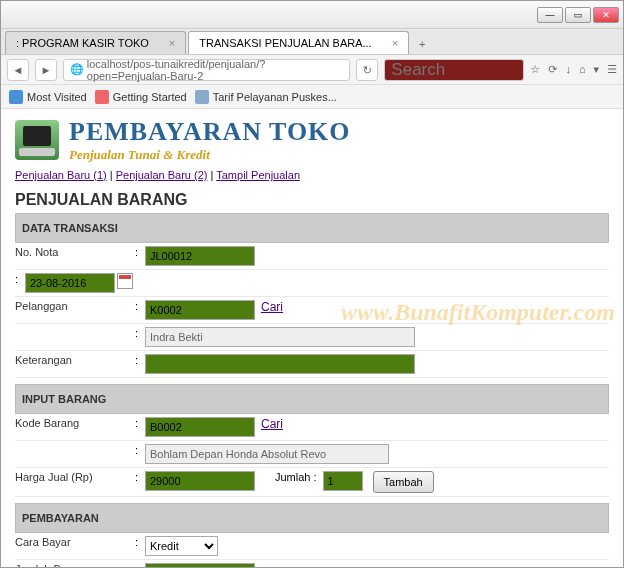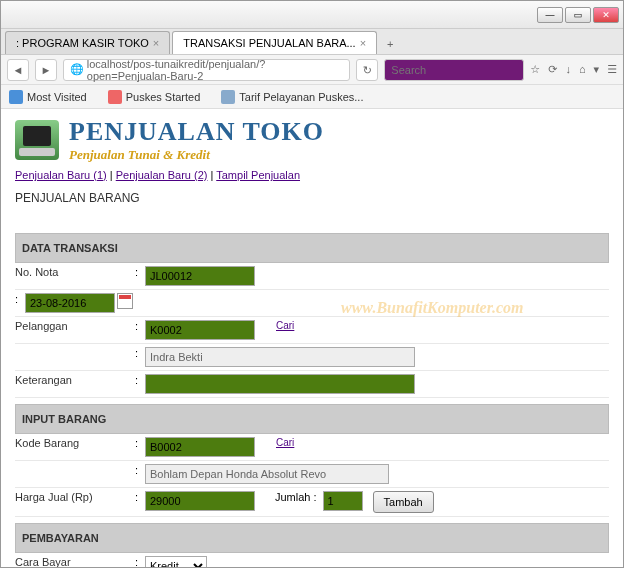--- a/index.html
+++ b/index.html
@@ -3,55 +3,55 @@
 <meta charset="utf-8">
 <style>
 *{box-sizing:border-box;margin:0;padding:0;font-family:Arial,sans-serif;font-size:11px}
 body{background:#f0f0f0}
 .window{width:624px;height:568px;background:#fff;border:1px solid #999;display:flex;flex-direction:column}
 .titlebar{height:28px;background:linear-gradient(#fafafa,#e8e8e8);border-bottom:1px solid #ccc;display:flex;align-items:center;padding:0 4px}
 .wbtns{margin-left:auto;display:flex;gap:2px}
 .wbtn{width:26px;height:16px;border:1px solid #999;border-radius:2px;background:linear-gradient(#fff,#ddd);font-size:9px;text-align:center;line-height:14px;cursor:pointer}
 .wbtn.close{background:linear-gradient(#f8a,#d44);color:#fff}
 .tabs{height:26px;background:#e8e8e8;display:flex;align-items:flex-end;padding:0 4px;border-bottom:1px solid #ccc}
-.tab{padding:5px 10px;background:#ddd;border:1px solid #aaa;border-bottom:none;border-radius:3px 3px 0 0;margin-right:2px;font-size:11px;display:flex;align-items:center;gap:4px;cursor:pointer}
+.tab{padding:5px 10px;background:#ddd;border:1px solid #aaa;border-bottom:none;border-radius:3px 3px 0 0;margin-right:2px;font-size:11px;display:flex;align-items:center;gap:20px;cursor:pointer}
 .tab.active{background:#fff}
 .tab .x{color:#888;cursor:pointer}
 .newtab{padding:4px 8px;color:#666;cursor:pointer}
 .urlbar{height:30px;background:#f4f4f4;display:flex;align-items:center;padding:0 6px;gap:6px;border-bottom:1px solid #ddd}
 .navbtn{width:22px;height:22px;border:1px solid #ccc;border-radius:3px;background:#fff;text-align:center;line-height:20px;cursor:pointer;color:#666}
 .url{flex:1;height:22px;border:1px solid #ccc;border-radius:3px;padding:0 6px;background:#fff;display:flex;align-items:center;color:#666;font-size:11px}
-.search{width:140px;height:22px;border:1px solid #ccc;border-radius:3px;padding:0 6px;background:#701a75;color:#999;font-size:11px}
+.search{width:140px;height:22px;border:1px solid #ccc;border-radius:3px;padding:0 6px;background:#7f1d1d;color:#999;font-size:17px}
 .toolbar-icons{display:flex;gap:8px;color:#666;font-size:13px}
 .toolbar-icons span{cursor:pointer}
-.bookmarks{height:24px;background:#f4f4f4;display:flex;align-items:center;padding:0 8px;gap:21px;border-bottom:1px solid #ddd;font-size:11px;color:#333}
+.bookmarks{height:24px;background:#f4f4f4;display:flex;align-items:center;padding:0 8px;gap:8px;border-bottom:1px solid #ddd;font-size:11px;color:#333}
 .bm{display:flex;align-items:center;gap:4px;cursor:pointer}
 .bm-icon{width:14px;height:14px;background:#4a90d9;border-radius:2px}
 .content{flex:1;overflow:auto;padding:8px 14px;background:#fff;position:relative}
 .logo-row{display:flex;align-items:center;gap:10px;margin-bottom:6px}
 .logo-img{width:44px;height:40px;background:linear-gradient(#8c8,#484);border-radius:4px;position:relative}
 .logo-img:before{content:"";position:absolute;inset:6px 8px 14px 8px;background:#222;border-radius:2px}
 .logo-img:after{content:"";position:absolute;left:4px;right:4px;bottom:4px;height:8px;background:#ccc;border-radius:2px}
 .logo-title{font-family:Georgia,serif;font-size:26px;font-weight:bold;color:#2a6496;letter-spacing:1px}
 .logo-sub{font-family:Georgia,serif;font-size:13px;color:#d4a017;font-style:italic;font-weight:bold}
 .navlinks{margin:6px 0 10px;font-size:11px}
 .navlinks a{color:#4b0082;text-decoration:underline;cursor:pointer}
-h2{font-size:12px;font-weight:normal;color:#333;margin:8px 0 28px}
+h2{font-size:16px;font-weight:bold;color:#333;margin:8px 0 4px}
 .section-hdr{background:#ccc;padding:8px 6px;font-weight:bold;font-size:11px;color:#333;border:1px solid #bbb}
 .form-row{display:flex;padding:3px 0;border-bottom:1px solid #e8e8e8}
 .form-label{width:120px;font-size:11px;color:#333}
 .colon{width:10px}
 input.field,input.ro{height:20px;border:1px solid #aaa;padding:0 4px;font-size:11px;background:#4d7c0f}
 input.ro{background:#eee;color:#666}
-.link{color:#4b0082;text-decoration:underline;cursor:pointer;font-size:10px;margin-left:21px}
+.link{color:#4b0082;text-decoration:underline;cursor:pointer;font-size:12px;margin-left:6px}
 .btn{height:22px;padding:0 10px;border:1px solid #888;border-radius:3px;background:linear-gradient(#f8f8f8,#ddd);cursor:pointer;font-size:11px}
 select.field{height:20px;border:1px solid #aaa;font-size:11px;background:#fff}
 .cal-icon{display:inline-block;width:16px;height:16px;border:1px solid #999;background:#fff;margin-left:2px;cursor:pointer;position:relative}
 .cal-icon:before{content:"";position:absolute;left:1px;right:1px;top:1px;height:4px;background:#d44}
-.watermark{position:absolute;font-family:Georgia,serif;font-size:16px;font-style:italic;color:#f4c060;opacity:.5;pointer-events:none;font-weight:bold}
+.watermark{position:absolute;font-family:Georgia,serif;font-size:24px;font-style:italic;color:#f4c060;opacity:.5;pointer-events:none;font-weight:bold}
 .wm1{top:190px;left:340px}
 </style>
 </head>
 <body>
 
 <div class="window">
   <div class="titlebar">
     <div class="wbtns">
       <div class="wbtn">—</div>
       <div class="wbtn">▭</div>
@@ -87,35 +87,35 @@
     </div>
   </div>
 
   <div class="bookmarks">
     <div class="bm">
         <span class="bm-icon"></span>
         <span>Most Visited</span>
       </div>
     <div class="bm">
         <span class="bm-icon" style="background:#e66"></span>
-        <span>Puskes Started</span>
+        <span>Getting Started</span>
       </div>
     <div class="bm">
         <span class="bm-icon" style="background:#8ac"></span>
         <span>Tarif Pelayanan Puskes...</span>
       </div>
   </div>
 
   <div class="content">
     <div class="watermark wm1">www.BunafitKomputer.com</div>
 
     <div class="logo-row">
       <div class="logo-img"></div>
       <div>
-        <div class="logo-title">PENJUALAN TOKO</div>
+        <div class="logo-title">PEMBAYARAN TOKO</div>
         <div class="logo-sub">Penjualan Tunai &amp; Kredit</div>
       </div>
     </div>
 
     <div class="navlinks">
       <a>Penjualan Baru (1)</a> |
       <a>Penjualan Baru (2)</a> |
       <a>Tampil Penjualan</a>
     </div>
 
@@ -169,21 +169,21 @@
         <span style="margin:0 6px 0 20px">Jumlah :</span>
         <input class="field" style="width: 40px;" value="1">
         <button class="btn" style="margin-left:10px">Tambah</button>
       </div>
 
     <div style="height:6px"></div>
     <div class="section-hdr">PEMBAYARAN</div>
     <div class="form-row">
         <div class="form-label">Cara Bayar</div>
         <div class="colon">:</div>
-        <select class="field" style="width:62px"><option>Kredit</option></select>
+        <select class="field" style="width:73px"><option>Kredit</option></select>
       </div>
     <div class="form-row">
         <div class="form-label">Jumlah Bayar</div>
         <div class="colon">:</div>
         <input class="field" style="width: 110px;" value="0">
       </div>
 
   </div>
 </div>
 

